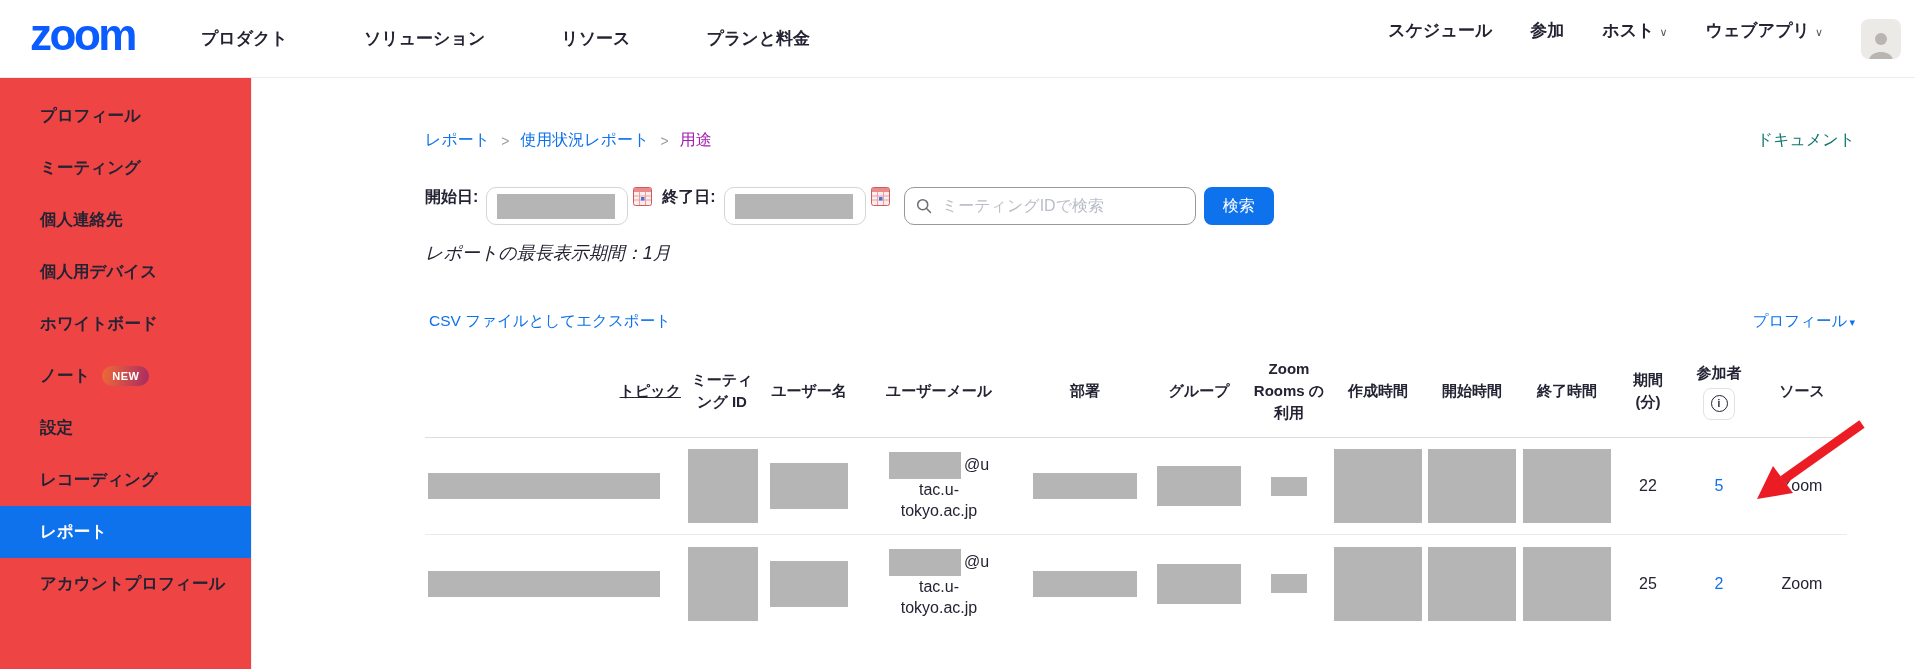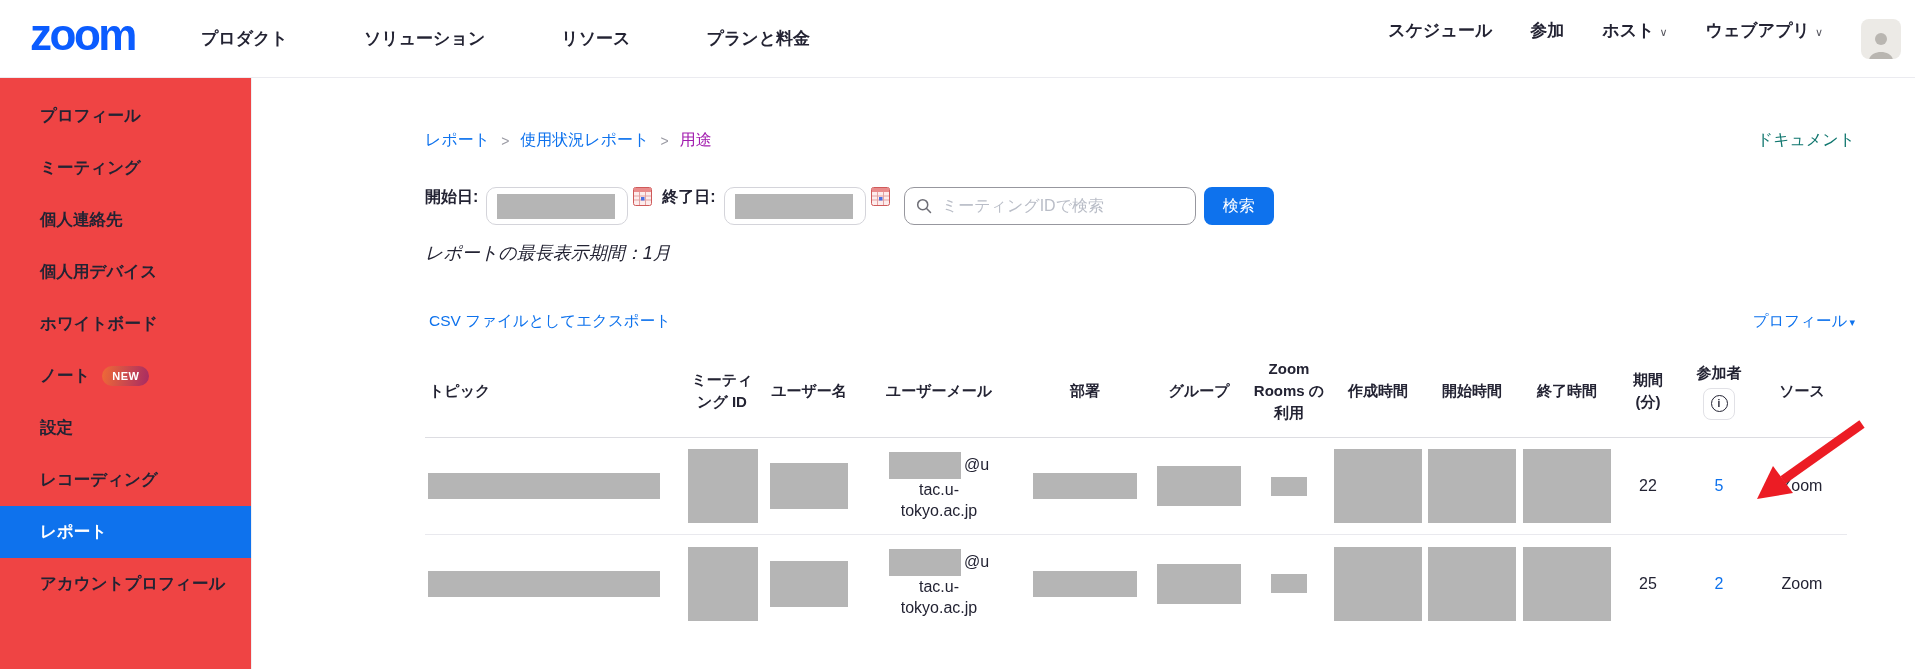--- a/index.html
+++ b/index.html
@@ -53,21 +53,21 @@
   .note{margin-top:16px;font-style:italic;font-size:18px;}
 
   .csv-row{margin-top:46px;display:flex;align-items:center;font-size:15.5px;}
   .csv-link{color:#0E72ED;text-decoration:none;cursor:pointer;margin-left:4px;}
   .toggle-cols{margin-left:auto;color:#0E72ED;text-decoration:none;cursor:pointer;white-space:nowrap;}
   .caret{font-size:11px;margin-left:2px;}
 
   table.report{margin-top:20px;width:1422px;border-collapse:collapse;table-layout:fixed;}
   .report th{font-size:15px;font-weight:700;text-align:center;vertical-align:middle;
              padding:6px 4px 14px;line-height:1.45;border-bottom:1px solid #dddde2;}
-  .report th.c-topic{text-align:left;}
+  .report th.c-topic{text-align:right;text-decoration:underline;}
   .report td{text-align:center;vertical-align:middle;padding:10px 3px;font-size:16px;}
   .report tr.data-row{height:97px;}
   .report tr.data-row.first td{border-bottom:1px solid #e9e9ee;}
   .report td.c-topic{text-align:left;}
   .rb-topic{width:232px;height:26px;}
   .rb-mid{width:70px;height:74px;}
   .rb-user{width:78px;height:46px;}
   .rb-mail{width:72px;height:27px;margin-right:3px;}
   .rb-dept{width:104px;height:26px;}
   .rb-group{width:84px;height:40px;}

